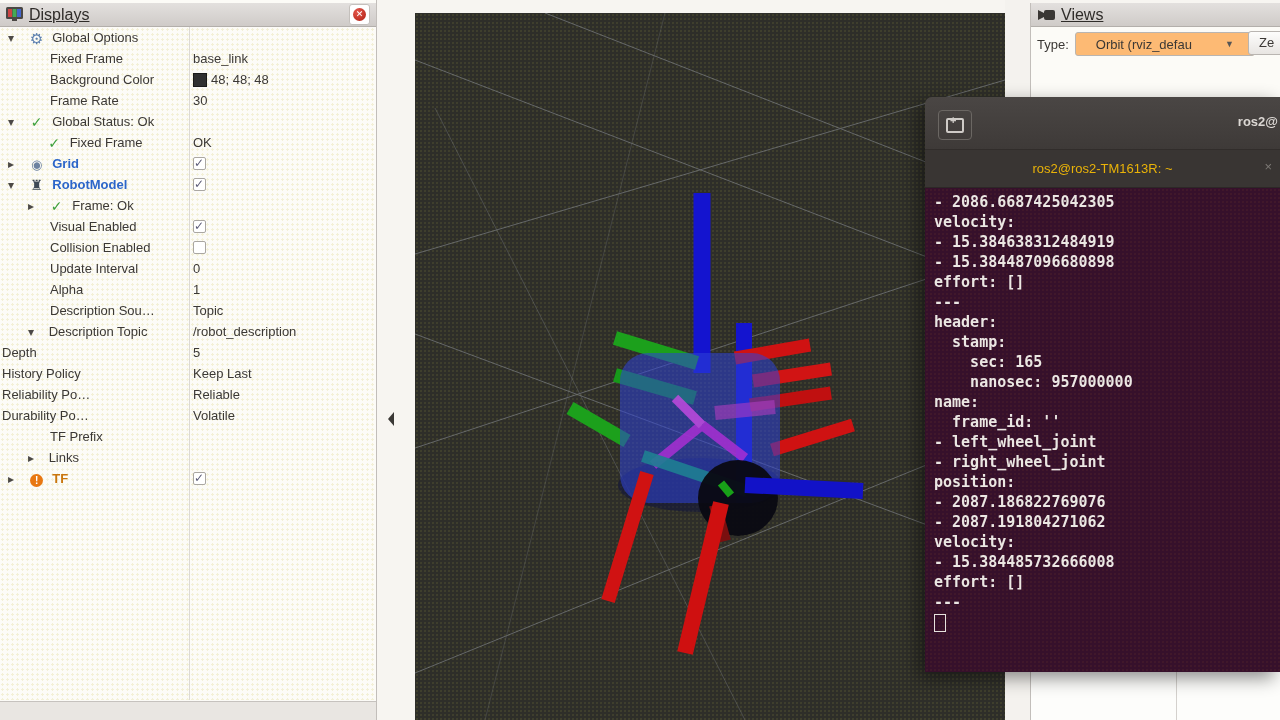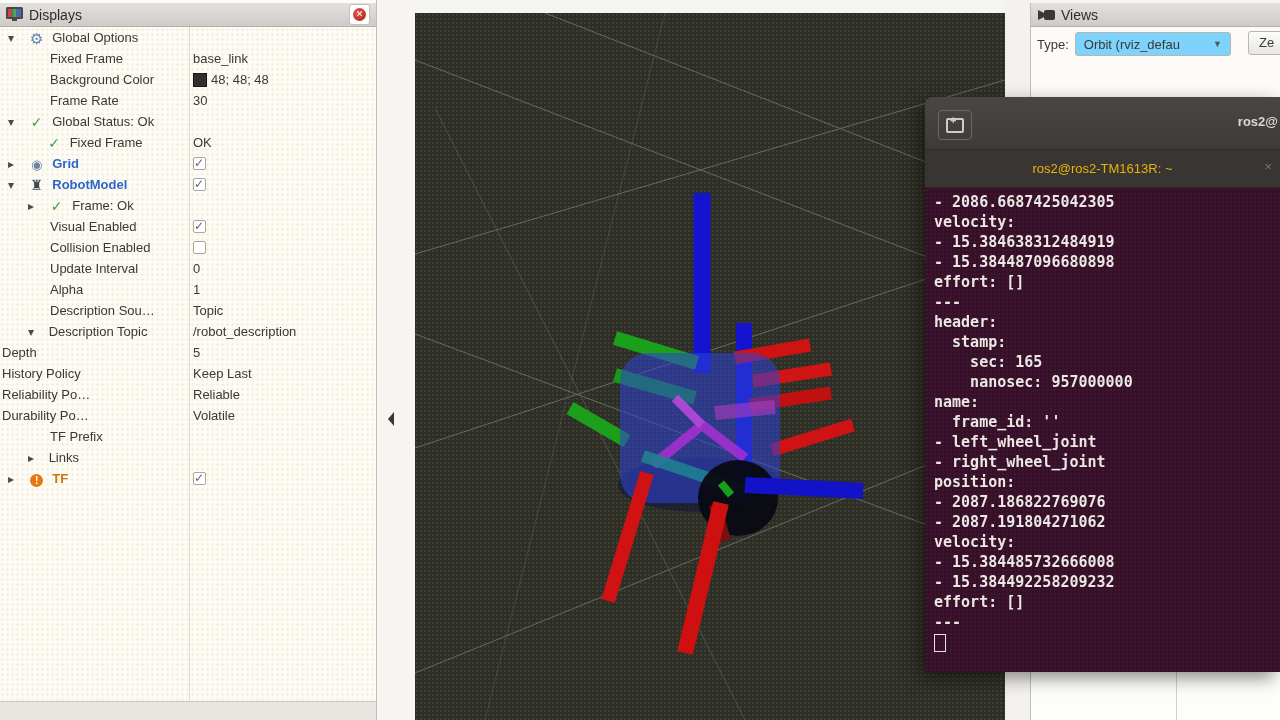--- a/index.html
+++ b/index.html
@@ -2,21 +2,21 @@
 <html><head>
 <meta charset="utf-8">
 <style>
   html,body{margin:0;padding:0;}
   body{width:1280px;height:720px;overflow:hidden;position:relative;background:#ffffff;
        font-family:"Liberation Sans","DejaVu Sans",sans-serif;font-size:13px;}
 
   
   .panel-title{height:23px;background:linear-gradient(#e3e0de,#cfcbc8);border-bottom:1px solid #b3afab;
     display:flex;align-items:center;padding:0 6px;color:#3a3734;font-weight:normal;}
-  .panel-title .t-label{margin-left:6px;font-size:14px;color:#2f2c29;}
+  .panel-title .t-label{margin-left:6px;font-size:16px;color:#2f2c29;text-decoration:underline;}
   .dotbg{background-color:#fcfbf7;background-image:radial-gradient(rgba(205,195,80,.20) 1px,transparent 1.2px);background-size:5px 5px;}
 
   
   #displays{position:absolute;left:0;top:0;width:376px;height:720px;background:#fcfbf7;border-right:1px solid #c2beba;z-index:2;}
   #displays .panel-title{margin-top:3px;}
   #displays-close{margin-left:auto;width:19px;height:19px;background:#fff;border:1px solid #c4c0bc;border-radius:3px;
     display:flex;align-items:center;justify-content:center;}
   #displays-close .redball{width:13px;height:13px;border-radius:50%;background:radial-gradient(circle at 35% 30%,#e4574b,#b01e12);
     color:#fff;font-size:9px;font-weight:bold;line-height:13px;text-align:center;}
   #disp-tree{position:relative;height:673px;overflow:hidden;}
@@ -57,22 +57,22 @@
   #right-gutter{position:absolute;left:1005px;top:0;width:25px;height:720px;background:#f4f2ee;z-index:1;}
 
   
   #viewport{position:absolute;left:415px;top:13px;width:590px;height:707px;background-color:#2e2e29;
     background-image:radial-gradient(rgba(160,160,70,.14) 1px,transparent 1px);background-size:4px 4px;z-index:0;}
 
   
   #views{position:absolute;left:1030px;top:3px;width:250px;height:717px;background:#fcfbf7;border-left:1px solid #c2beba;z-index:2;}
   #views-body{padding:5px 6px;display:flex;align-items:center;gap:6px;}
   #views-type-label{color:#3b3835;}
-  #views-type-combo{width:138px;height:22px;background:#7dd3fc;border:1px solid #b9b5b1;border-radius:3px;
-    display:flex;align-items:center;padding:0 8px;color:#3b3835;white-space:nowrap;overflow:hidden;}
+  #views-type-combo{width:138px;height:22px;background:#fdba74;border:1px solid #b9b5b1;border-radius:3px;
+    display:flex;align-items:center;padding:0 20px;color:#3b3835;white-space:nowrap;overflow:hidden;}
   #views-type-combo .caret{margin-left:auto;font-size:9px;color:#555;}
   #views-zero-btn{position:absolute;left:217px;top:28px;width:60px;height:24px;background:linear-gradient(#fdfdfc,#e8e5e2);
     border:1px solid #b9b5b1;border-radius:3px;color:#3b3835;padding:3px 0 0 10px;box-sizing:border-box;}
   #views-list{position:absolute;left:0px;top:625px;width:249px;height:92px;background:#fdfdfb;border-top:1px solid #cfccc8;}
   #views-list .vdiv{position:absolute;left:145px;top:0;bottom:0;width:1px;background:#d4d1cd;}
 
   
   #terminal{position:absolute;left:925px;top:53px;width:355px;height:575px;z-index:5;
     box-shadow:-6px 6px 18px rgba(0,0,0,.45);border-top-left-radius:7px;overflow:hidden;margin-top:44px;}
   #term-titlebar{height:52px;background:linear-gradient(#4a4644,#3e3a38);position:relative;border-bottom:1px solid #312d2b;}
@@ -459,21 +459,20 @@
         <div class="tline">position:</div>
 
         <div class="tline">- 2087.186822769076</div>
 
         <div class="tline">- 2087.191804271062</div>
 
         <div class="tline">velocity:</div>
 
         <div class="tline">- 15.384485732666008</div>
 
-        <div class="tline">- 15.384492258209232</div>
 
         <div class="tline">effort: []</div>
 
         <div class="tline">---</div>
       </div>
     <span id="term-cursor"></span>
   </div>
 </div>
 
 </body></html>

